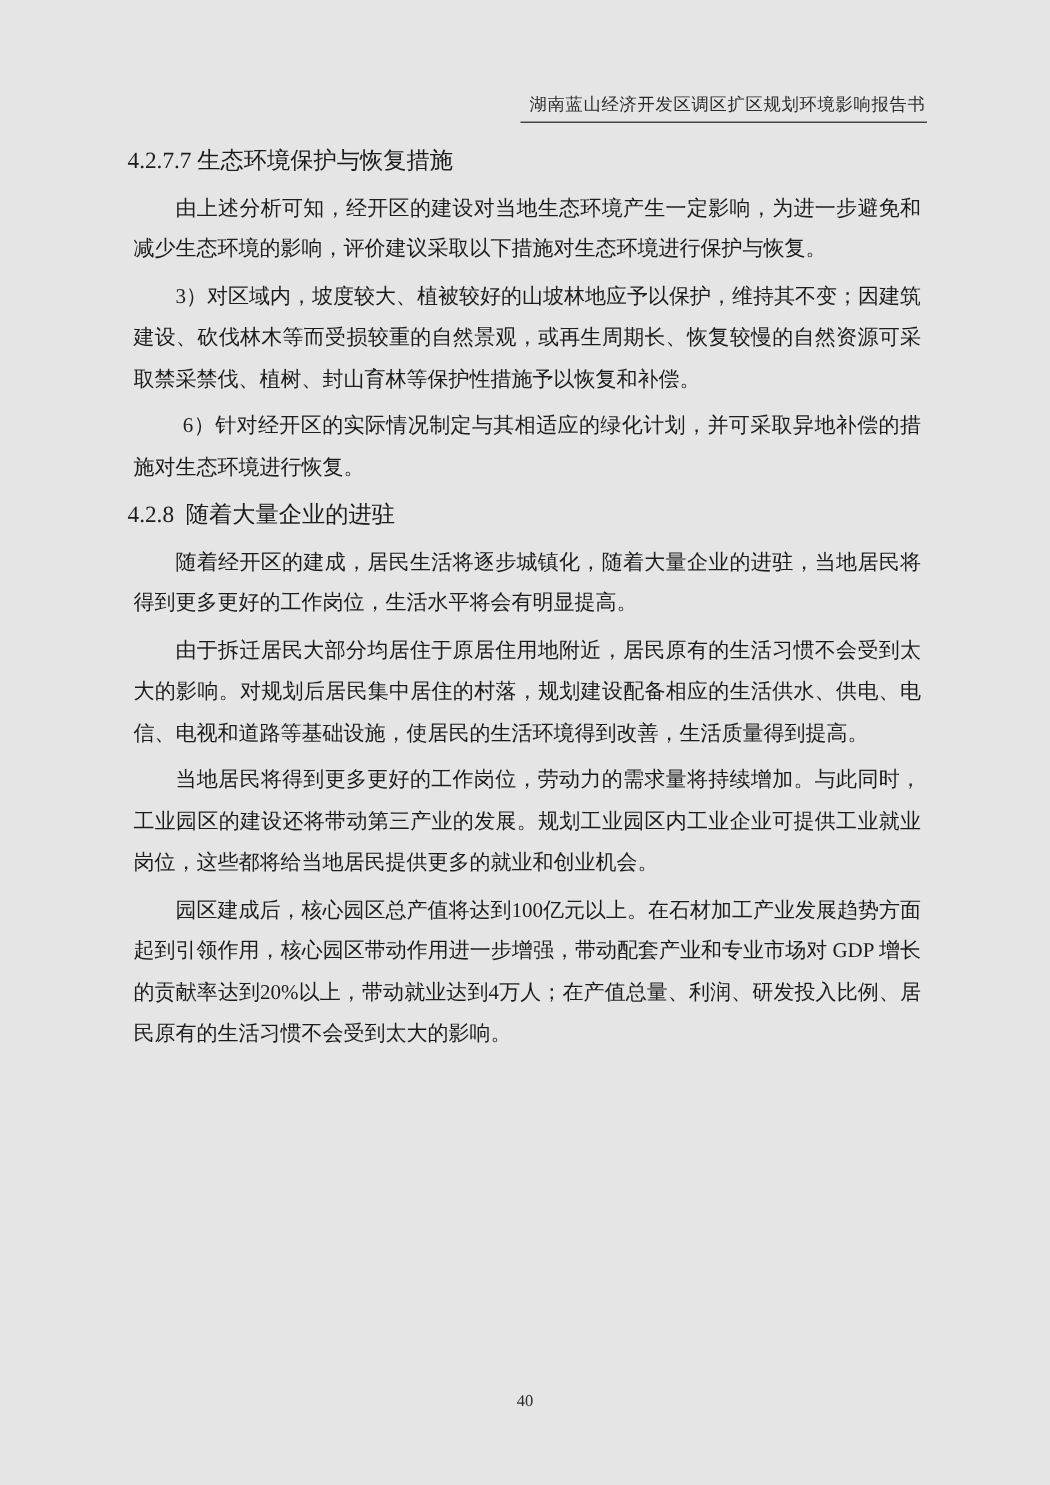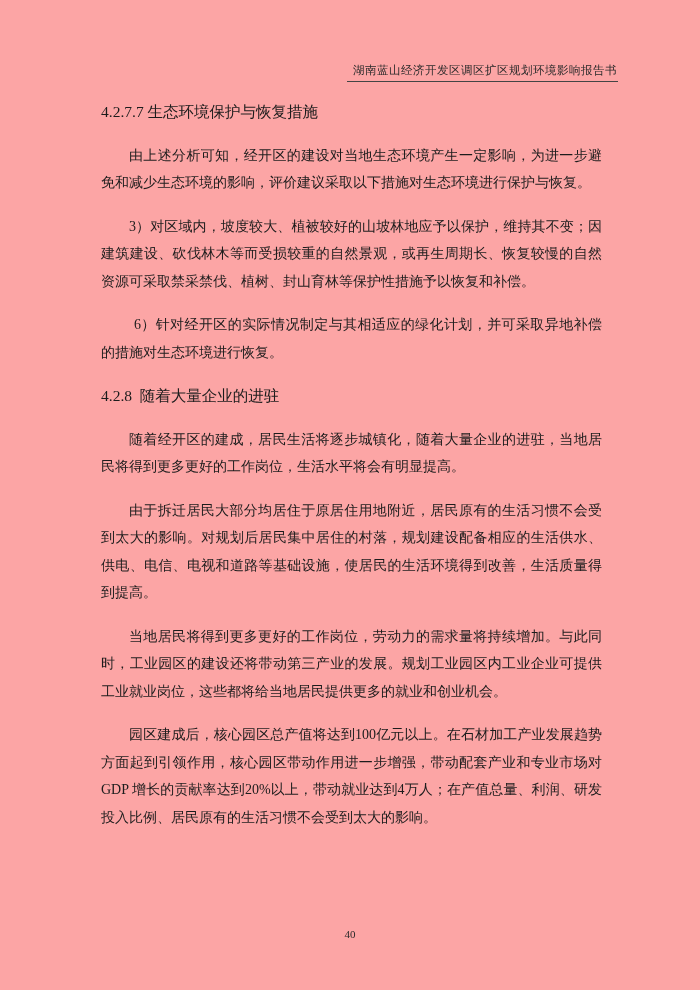--- a/index.html
+++ b/index.html
@@ -4,21 +4,21 @@
 <style>
   html, body {
     margin: 0;
     padding: 0;
     background: #ffffff;
   }
   .page {
     position: relative;
     width: 700px;
     height: 990px;
-    background: #fca5a5;
+    background: #e5e5e5;
     color: #1c1c1c;
     font-family: "Liberation Serif", "DejaVu Serif", serif;
     overflow: hidden;
     box-sizing: border-box;
   }
   .page-header {
     margin: 60px 82px 0 85px;
     text-align: right;
   }
   .page-header .header-title {
@@ -34,26 +34,26 @@
     margin: 12px 82px 0 85px;
     font-size: 14px;
     line-height: 27.5px;
     text-align: justify;
     color: #1c1c1c;
   }
   .section-heading {
     font-size: 15.5px;
     line-height: 27.5px;
     font-weight: normal;
-    margin: 16px;
+    margin: 0;
     text-align: left;
     white-space: pre;
   }
   .para {
-    margin: 16px;
+    margin: 4px;
     text-indent: 2em;
   }
   .para.indent-plus {
     text-indent: 2.35em;
   }
   .page-number {
     position: absolute;
     top: 928px;
     left: 0;
     width: 100%;

